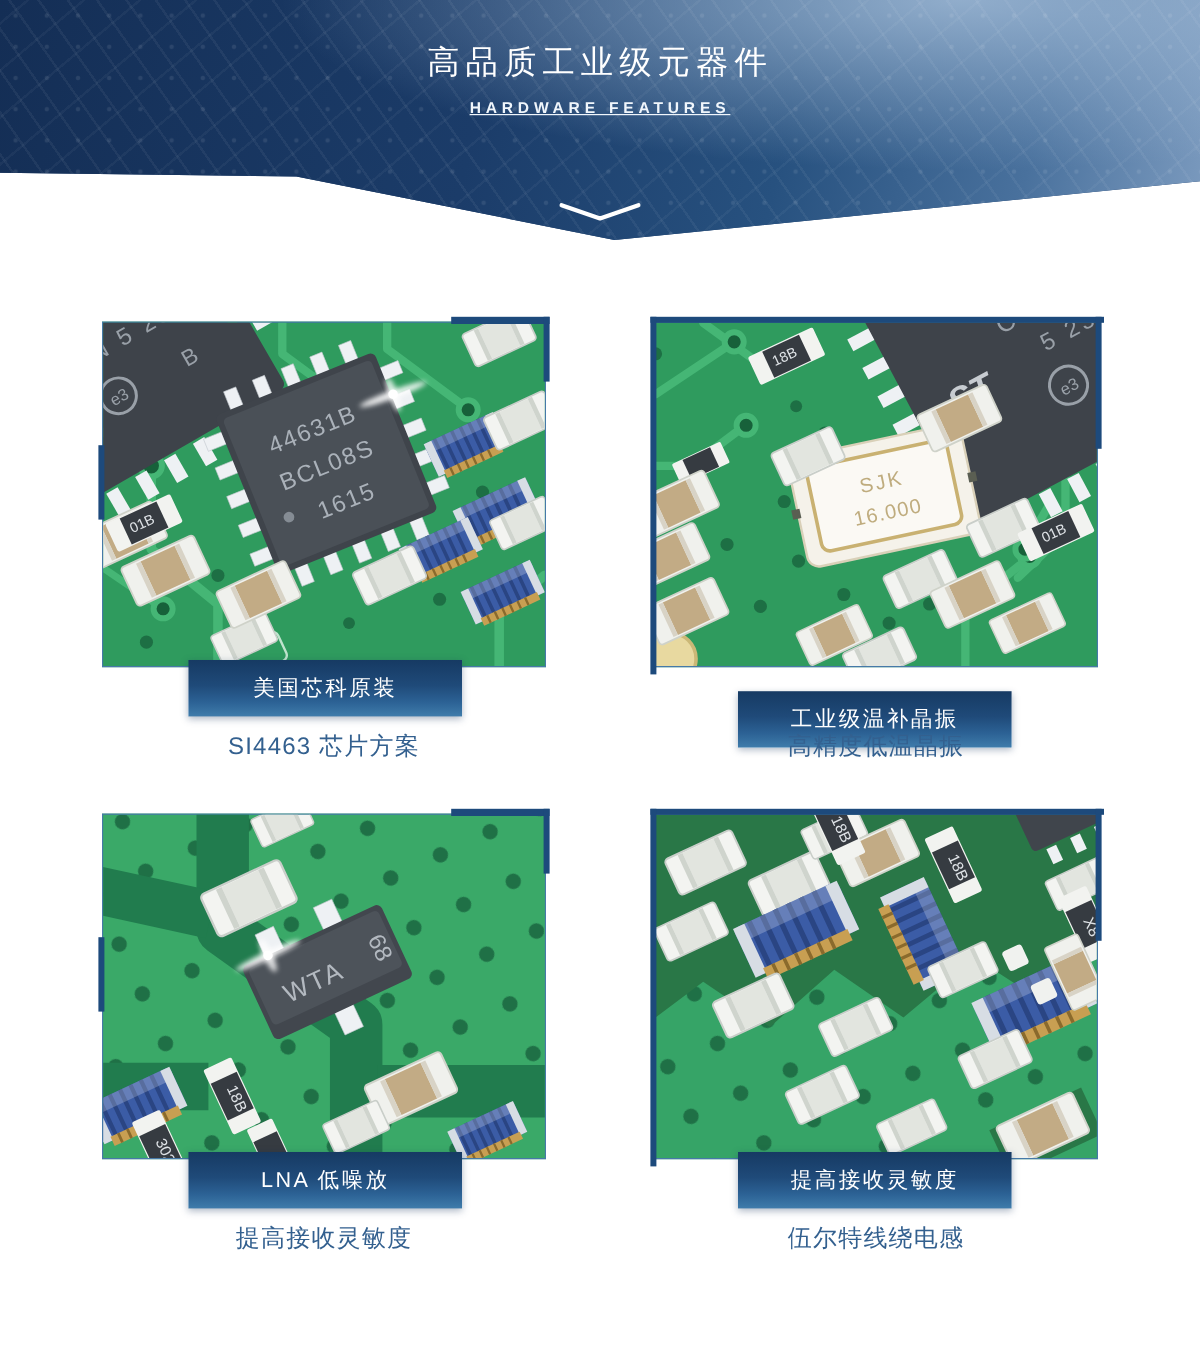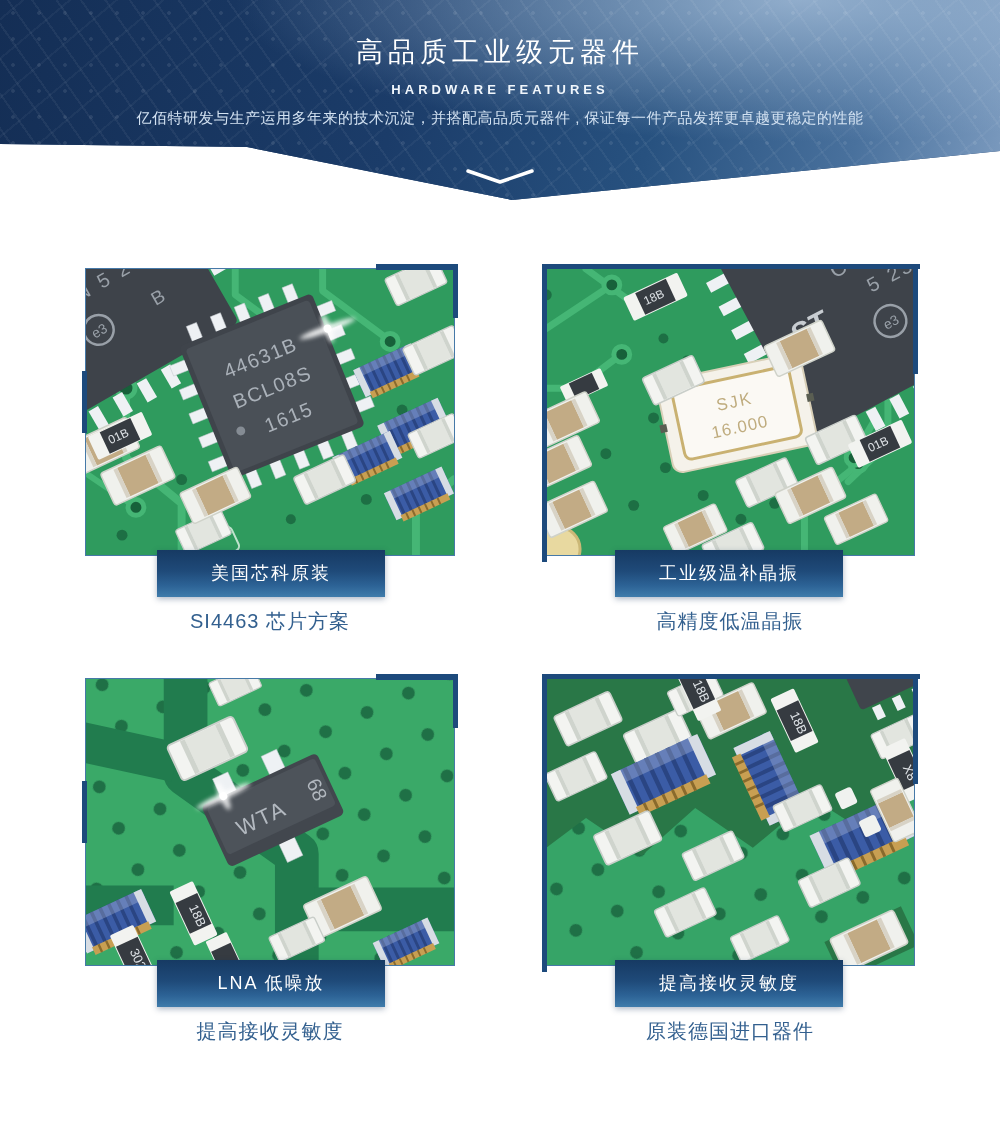--- a/index.html
+++ b/index.html
@@ -11,21 +11,21 @@
     clip-path:polygon(0 0,1000px 0,1000px 151px,512px 200px,247px 147px,0 144px);
     background-color:#1b3a66;
     background-image:
       repeating-linear-gradient(55deg, rgba(255,255,255,0.05) 0 2px, transparent 2px 20px),
       repeating-linear-gradient(-40deg, rgba(255,255,255,0.04) 0 2px, transparent 2px 30px),
       radial-gradient(rgba(255,255,255,0.09) 1.5px, transparent 2.2px),
       radial-gradient(ellipse at 80% 0%, rgba(160,186,214,0.85), rgba(160,186,214,0) 50%),
       linear-gradient(102deg,#142e55 0%,#1b3c69 40%,#27517f 65%,#49719d 85%,#7c9bbf 100%);
     background-size:auto,auto,26px 26px,auto,auto;}
   .banner-title{padding-top:34px;font-size:27px;letter-spacing:5px;font-weight:400;}
-  .banner-subtitle{margin-top:12px;font-size:13px;font-weight:bold;letter-spacing:4px;color:#f0f6fc;}
+  .banner-subtitle{margin-top:12px;font-size:13px;font-weight:bold;letter-spacing:4px;color:#f0f6fc;text-decoration:underline;}
   .banner-desc{margin-top:12px;font-size:15px;letter-spacing:0.5px;color:#d3e2f2;}
   .chevron{position:absolute;left:464px;top:168px;}
 
   
   .imgwrap{position:absolute;width:370px;height:288px;box-sizing:border-box;
            border:1px solid #4679a8;background:#2f9b5e;}
   .imgwrap svg{display:block;width:100%;height:100%;}
   #f1 .imgwrap{left:85px;top:268px;}
   #f2 .imgwrap{left:545px;top:268px;}
   #f3 .imgwrap{left:85px;top:678px;}
@@ -35,39 +35,38 @@
   .acc-v {top:-5px;right:-4px;width:5px;height:54px;}
   .acc-l {left:-4px;top:102px;width:5px;height:62px;}
   .acc-t {top:-5px;left:-4px;width:378px;height:5px;}
   .acc-lf{left:-4px;top:-5px;width:5px;height:298px;}
   .acc-r {right:-4px;top:-5px;width:5px;height:110px;}
 
   .badge{position:absolute;width:228px;height:47px;line-height:47px;text-align:center;
          color:#ffffff;font-size:18px;letter-spacing:2px;
          background:linear-gradient(180deg,#163a63 0%,#1f4a79 45%,#2c6295 75%,#3f7cab 100%);
          box-shadow:0 2px 6px rgba(20,50,90,0.35);}
-  #f1 .badge{left:157px;top:550px;} #f2 .badge{left:615px;top:550px;}
+  #f1 .badge{left:157px;top:550px;} #f2 .badge{left:615px;top:576px;}
   #f3 .badge{left:157px;top:960px;} #f4 .badge{left:615px;top:960px;}
 
   .caption{position:absolute;width:370px;text-align:center;font-size:20px;
            letter-spacing:1px;color:#33608f;}
   #f1 .caption{left:85px;top:608px;}  #f2 .caption{left:545px;top:608px;font-family:Liberation Serif, serif;}
   #f3 .caption{left:85px;top:1018px;} #f4 .caption{left:545px;top:1018px;}
 
   text{font-family:"Liberation Sans",sans-serif;}
 </style>
 </head>
 <body>
 
 <div class="page">
 
   <header class="banner">
     <div class="banner-title">高品质工业级元器件</div>
     <div class="banner-subtitle">HARDWARE FEATURES</div>
-    <div class="banner-desc">亿佰特研发与生产运用多年来的技术沉淀，并搭配高品质元器件 , 保证每一件产品发挥更卓越更稳定的性能</div>
   </header>
   <svg class="chevron" width="72" height="18">
     <polyline points="4,3 36,14 68,3" fill="none" stroke="#ffffff" stroke-width="3.5" stroke-linecap="round" stroke-linejoin="round"></polyline>
   </svg>
 
   <svg width="0" height="0" style="position:absolute">
     <defs>
       <filter id="blurf" x="-120%" y="-120%" width="340%" height="340%">
           <feGaussianBlur stdDeviation="2.2"></feGaussianBlur>
         </filter>
@@ -394,16 +393,16 @@
         <use href="#wcap" transform="translate(355,58) rotate(-25) scale(0.9)"></use>
         <rect x="293" y="111" width="18" height="18" rx="3" fill="#f0f2ef" transform="rotate(-25 302 120)"></rect>
         <rect x="317" y="139" width="18" height="18" rx="3" fill="#f0f2ef" transform="rotate(-25 326 148)"></rect>
         <use href="#rdark" transform="translate(362,92) rotate(65)"></use>
         <text transform="translate(362,96) rotate(65)" font-size="13" fill="#dfe3e7" text-anchor="middle">X8</text>
         <use href="#tcap" transform="translate(352,132) rotate(65) scale(0.9)"></use>
         <use href="#tcap" transform="translate(325,264) rotate(-25) scale(1.1)"></use>
       </svg>
     </div>
     <div class="badge">提高接收灵敏度</div>
-    <div class="caption">原装德国进口器件</div>
+    <div class="caption">伍尔特线绕电感</div>
   </figure>
 
 </div>
 
 </body></html>

